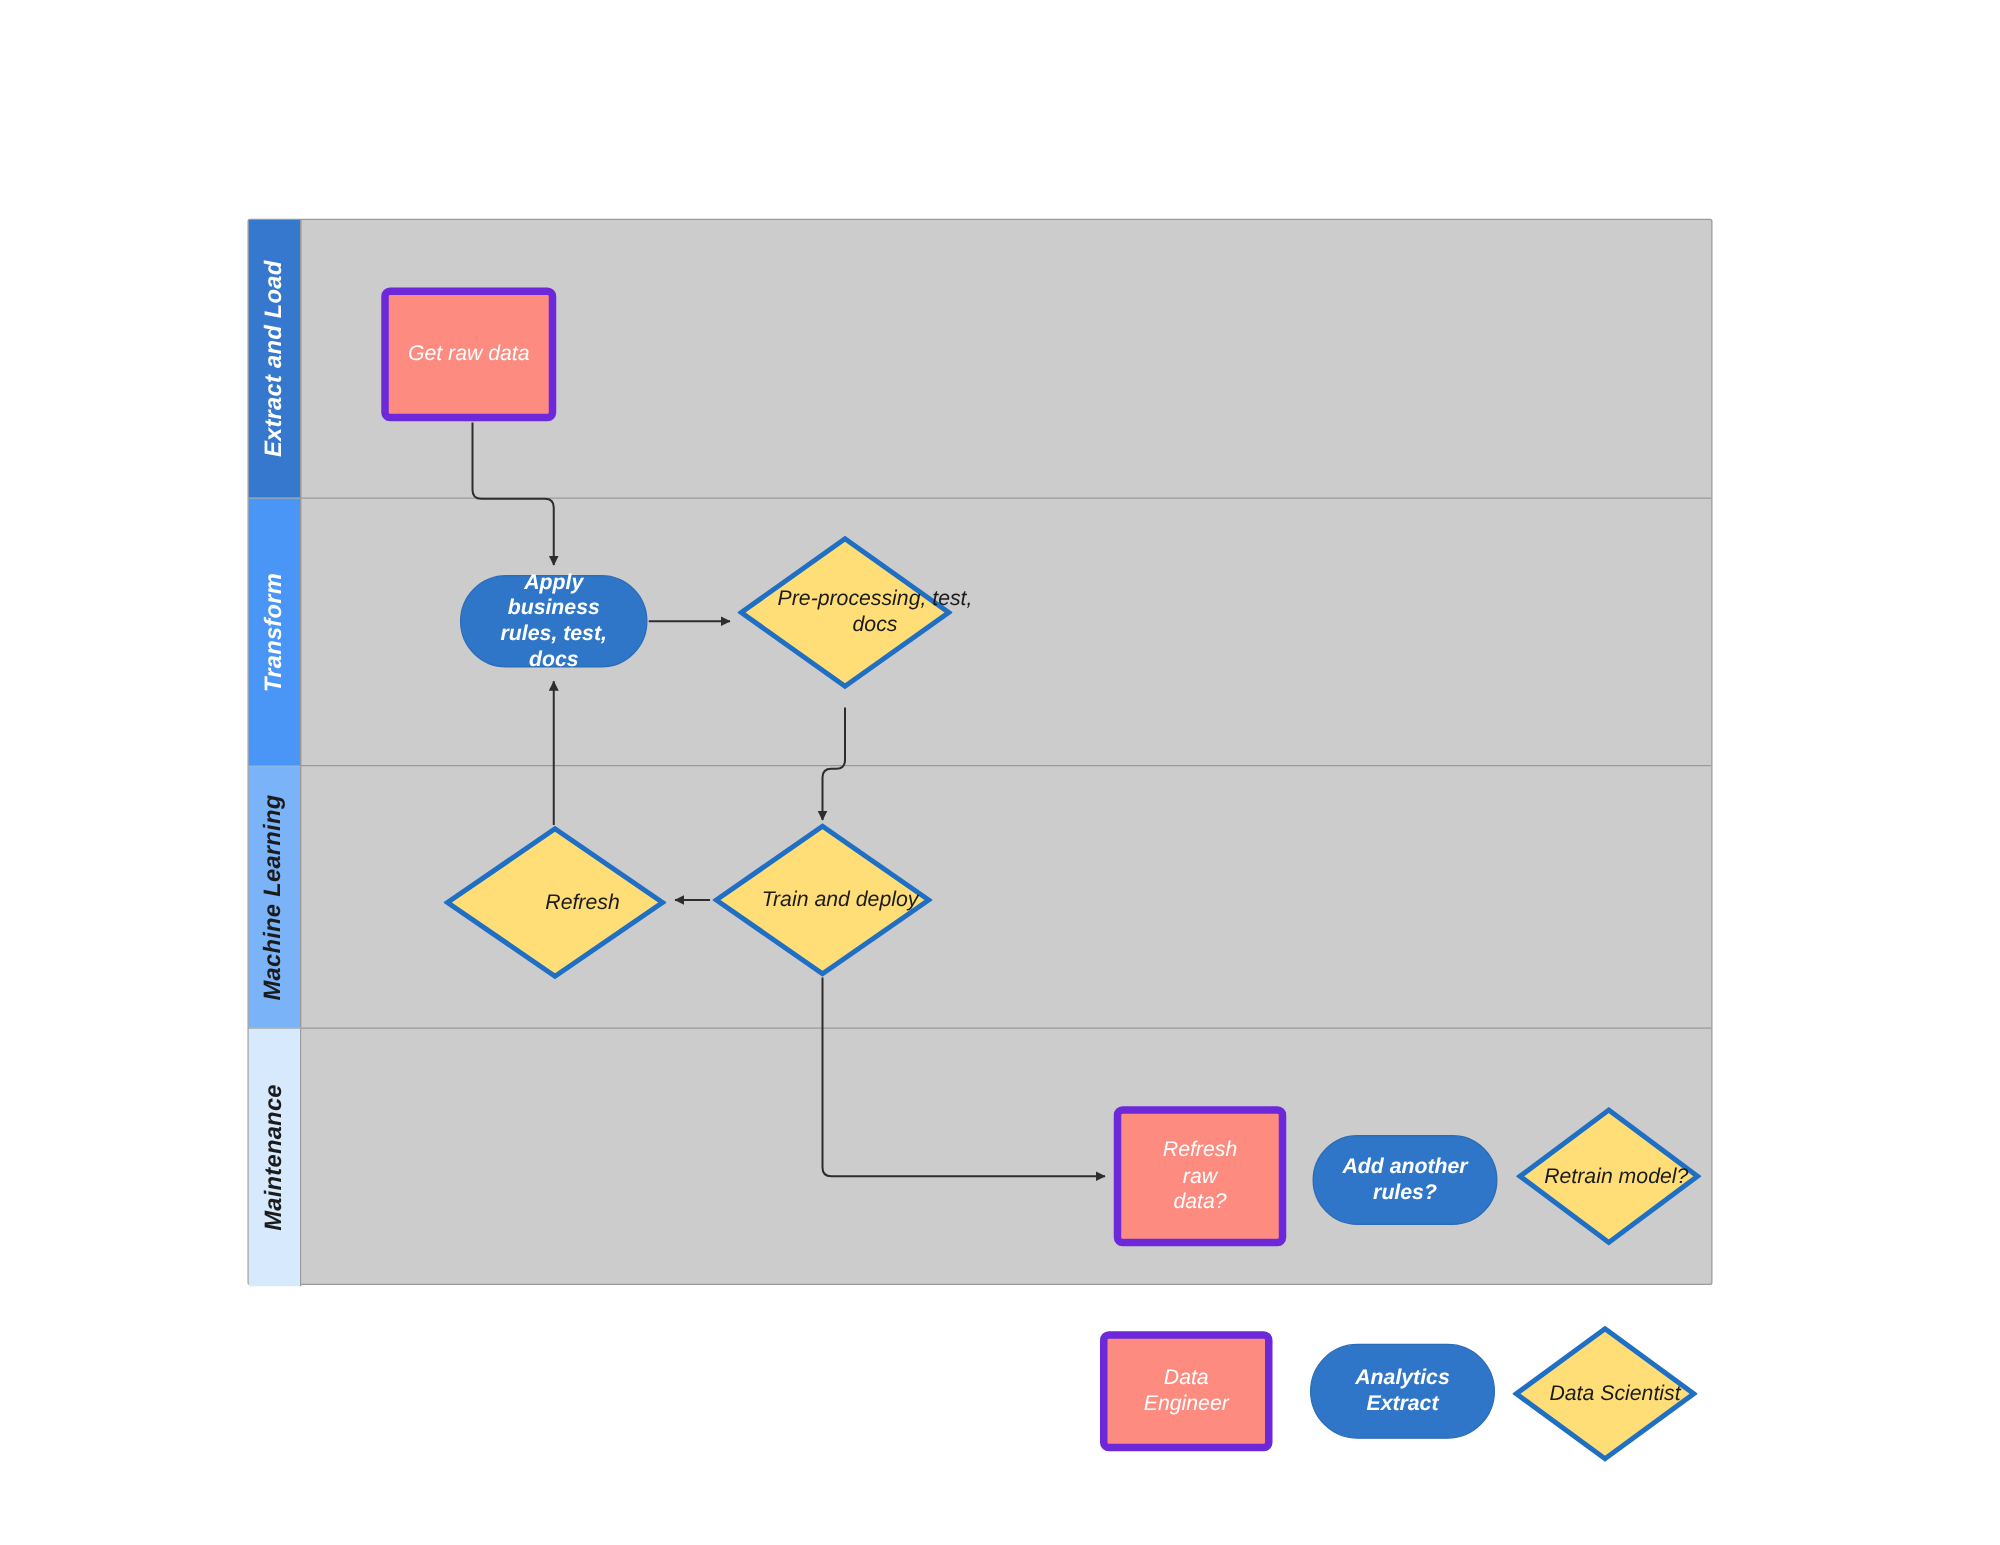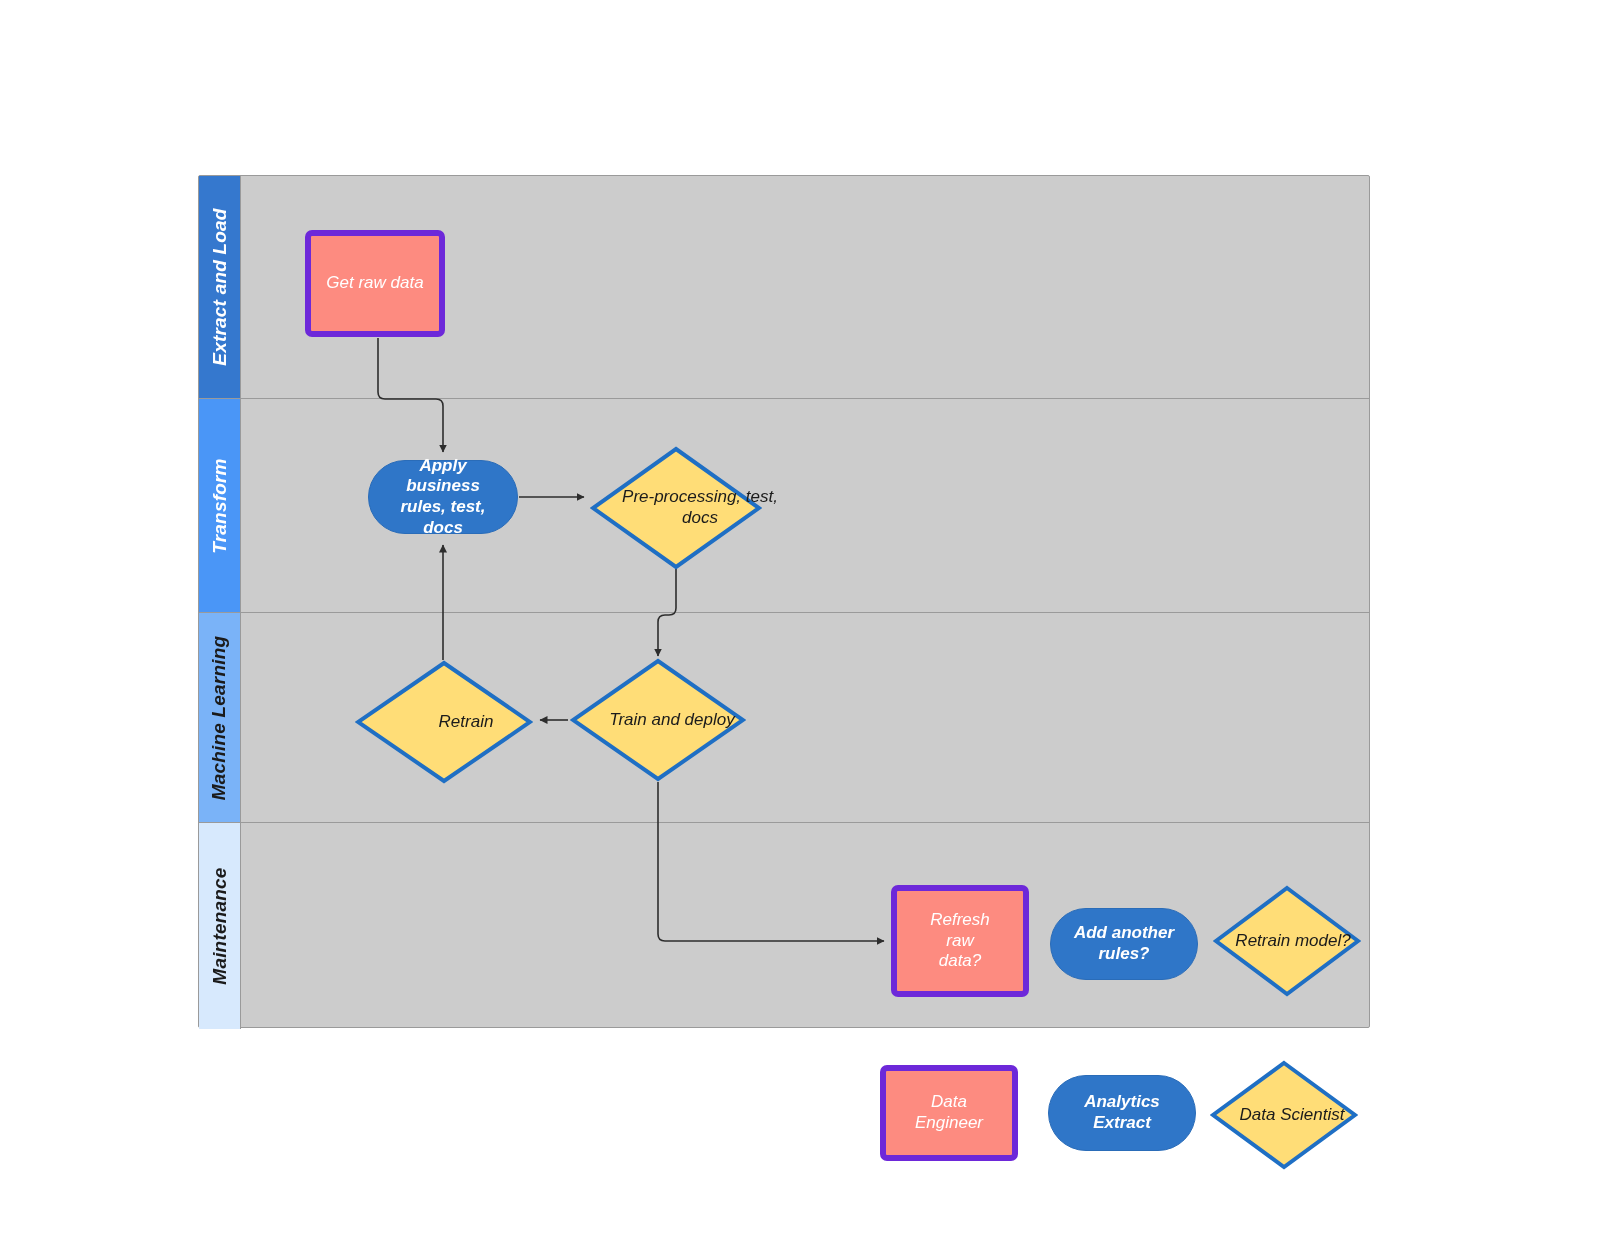--- a/index.html
+++ b/index.html
@@ -186,32 +186,32 @@
   </svg>
 
   <div class="shape shape-rect" style="left:305px;top:230px;width:140px;height:107px;">
     <span>Get raw data</span>
   </div>
 
   <div class="shape shape-stadium" style="left:368px;top:460px;width:150px;height:74px;padding:0 14px;">
     <span>Apply business rules, test, docs</span>
   </div>
 
-  <div class="shape-diamond-wrap" style="left:590px;top:446px;width:172px;height:124px;">
+  <div class="shape-diamond-wrap" style="left:590px;top:428px;width:172px;height:124px;">
     <svg class="shape-diamond-bg" viewBox="0 0 172 124" preserveAspectRatio="none">
       <polygon points="86,3 169,62 86,121 3,62" fill="#ffdd77" stroke="#1f6fc4" stroke-width="4"></polygon>
     </svg>
     <div class="shape-diamond-label" style="padding:0 24px;">Pre-processing, test, docs</div>
   </div>
 
   <div class="shape-diamond-wrap" style="left:355px;top:660px;width:178px;height:124px;">
     <svg class="shape-diamond-bg" viewBox="0 0 178 124" preserveAspectRatio="none">
       <polygon points="89,3 175,62 89,121 3,62" fill="#ffdd77" stroke="#1f6fc4" stroke-width="4"></polygon>
     </svg>
-    <div class="shape-diamond-label" style="padding:0 22px;">Retrain</div>
+    <div class="shape-diamond-label" style="padding:0 22px;">Refresh</div>
   </div>
 
   <div class="shape-diamond-wrap" style="left:570px;top:658px;width:176px;height:124px;">
     <svg class="shape-diamond-bg" viewBox="0 0 176 124" preserveAspectRatio="none">
       <polygon points="88,3 173,62 88,121 3,62" fill="#ffdd77" stroke="#1f6fc4" stroke-width="4"></polygon>
     </svg>
     <div class="shape-diamond-label" style="padding:0 14px;">Train and deploy</div>
   </div>
 
   <div class="shape shape-rect" style="left:891px;top:885px;width:138px;height:112px;padding:0 28px;">

